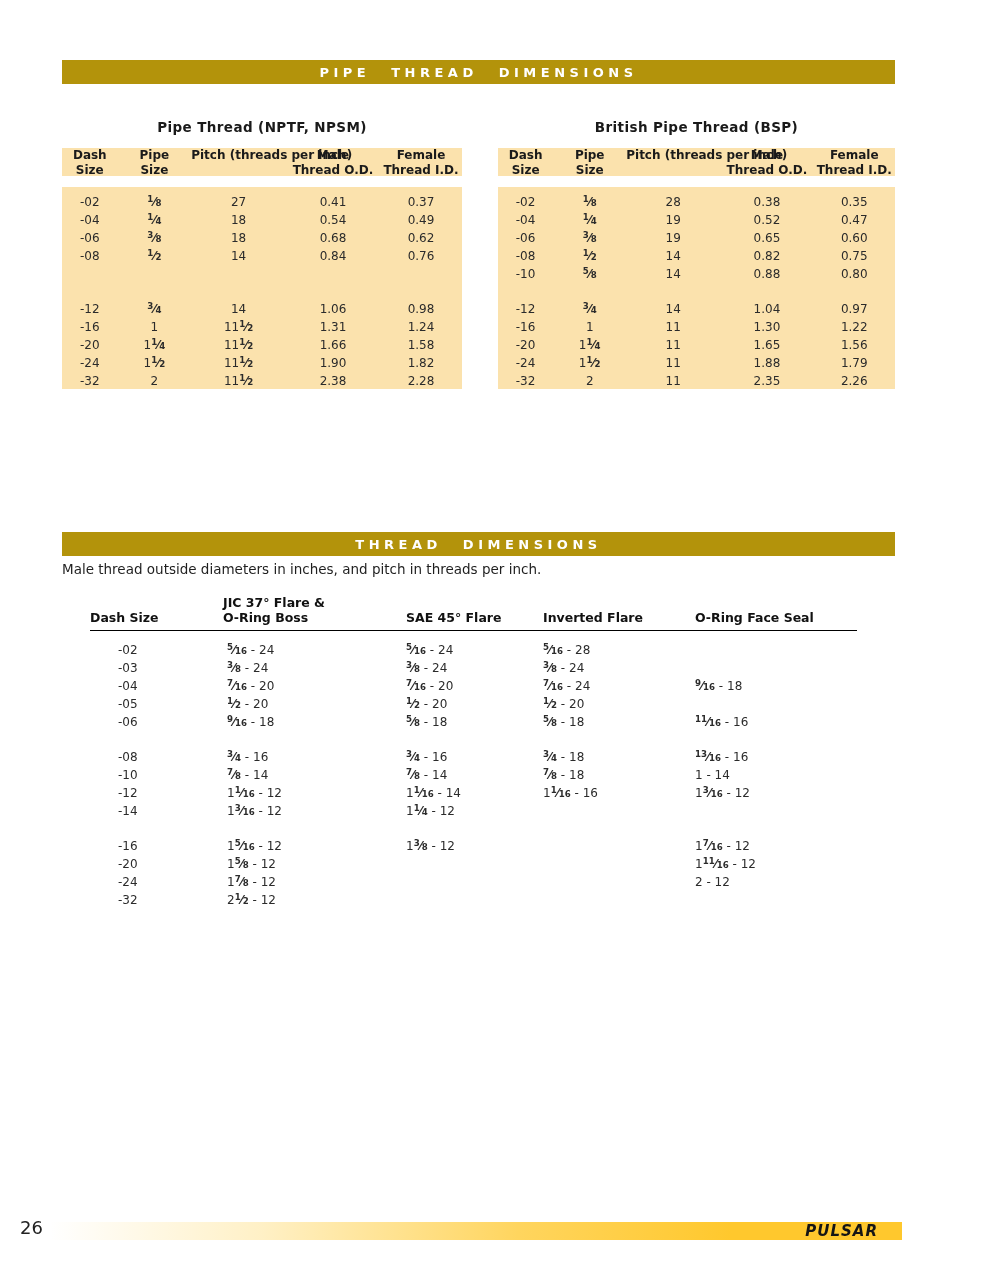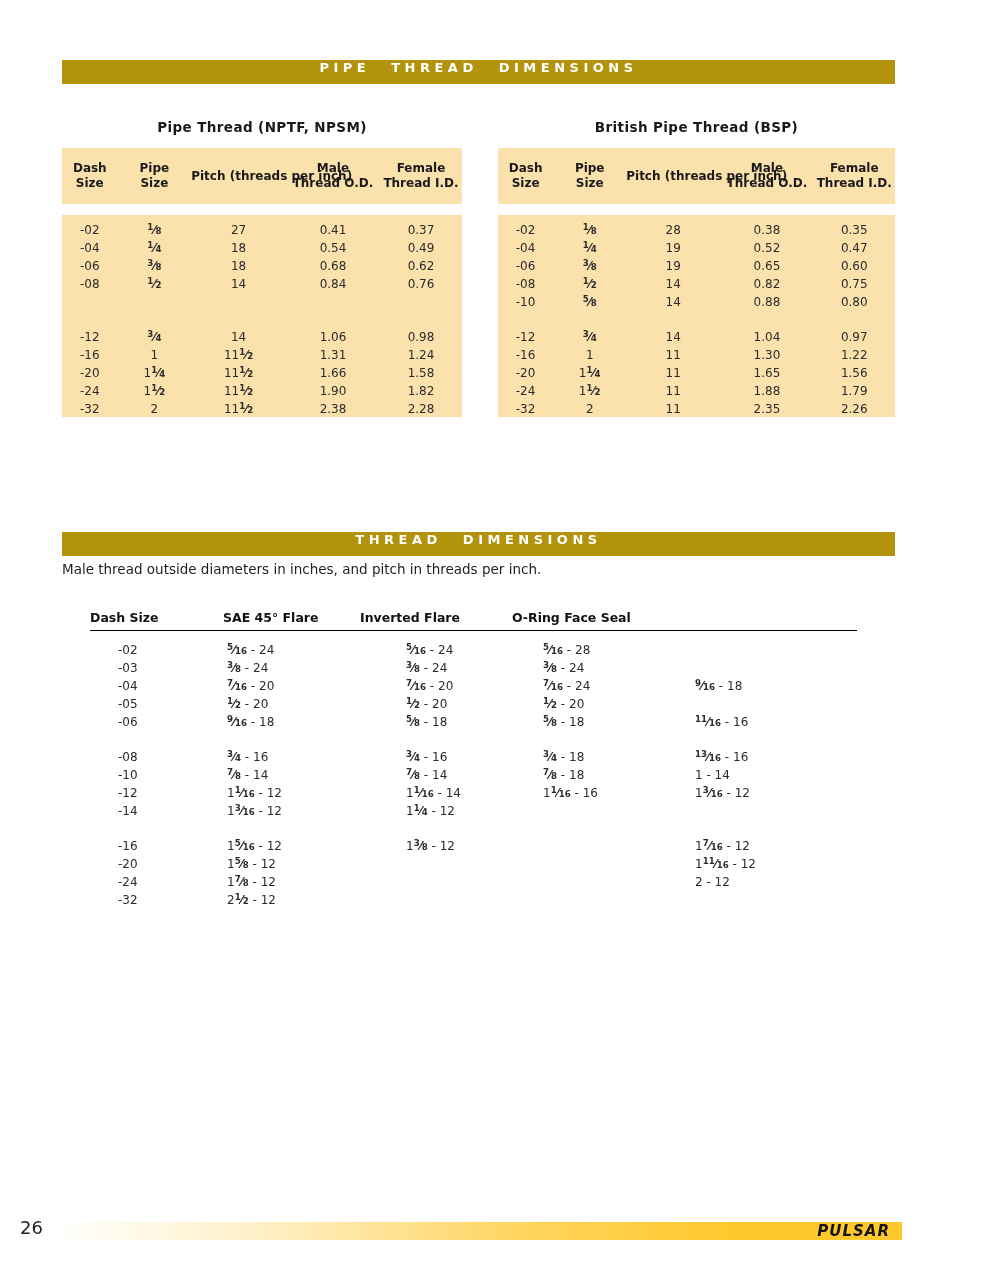--- a/index.html
+++ b/index.html
@@ -4,41 +4,41 @@
 <style>
   html,body{margin:0;padding:0;background:#fff;}
   .page{
     position:relative;width:989px;height:1280px;background:#fff;overflow:hidden;
     font-family:"DejaVu Sans","Liberation Sans",sans-serif;color:#2b2b2b;
   }
   
   .gold-bar{
     position:absolute;left:62px;width:833px;height:24px;
     background:var(--gold,#B3930B);
-    display:flex;justify-content:center;
+    display:flex;align-items:center;justify-content:center;
   }
   #bar1{top:60px}
   #bar2{top:532px}
   .gold-bar .bar-title{
     color:#fff;font-weight:700;font-size:13px;letter-spacing:4.5px;word-spacing:12px;
     white-space:nowrap;
   }
   
   .caption{
     position:absolute;top:119px;font-weight:700;font-size:13.5px;color:#1a1a1a;
     text-align:center;letter-spacing:.4px;
   }
   #cap-nptf{left:62px;width:400px}
   #cap-bsp{left:498px;width:397px}
   
   .pt{position:absolute;top:148px}
   #pt-nptf{left:62px;width:400px}
   #pt-bsp{left:498px;width:397px}
   .pt-head{
-    background:var(--peach,#FBE2AD);height:56px;display:flex;align-items:center;
+    background:var(--peach,#FBE2AD);height:28px;display:flex;
   }
   .pt-head .cell{
     white-space:pre-line;text-align:center;font-weight:700;font-size:12px;
     line-height:15px;color:#1a1a1a;
   }
   .pt-body{
     background:var(--peach,#FBE2AD);margin-top:11px;height:202px;
     padding-top:6px;box-sizing:border-box;
   }
   .pt-row{display:flex;height:18px;line-height:18px;font-size:12px;}
@@ -76,21 +76,21 @@
   .td .t4{flex:1}
   .td-row .t0{padding-left:28px}
   .td-row .t1{padding-left:4px}
   .td .spacer{height:17px}
   
   .page-num{position:absolute;left:20px;top:1217px;font-size:18px;color:#222}
   .footer-bar{
     position:absolute;left:50px;top:1222px;width:852px;height:18px;
     background:linear-gradient(90deg,rgba(255,200,45,0) 0%,rgba(255,228,150,.55) 25%,#ffd55e 55%,var(--fy,#FFC82D) 80%,var(--fy,#FFC82D) 100%);
     display:flex;align-items:flex-end;justify-content:flex-end;
-    padding-right:12px;box-sizing:border-box;
+    padding-right:24px;box-sizing:border-box;
   }
   .logo{
     font-style:italic;font-weight:800;font-size:15px;letter-spacing:1px;color:#151515;
     font-family:"DejaVu Sans","Liberation Sans",sans-serif;
   }
 </style>
 </head>
 <body>
 
 <div class="page">
@@ -273,20 +273,22 @@
 
   <div class="gold-bar" id="bar2">
     <span class="bar-title">THREAD DIMENSIONS</span>
   </div>
 
   <div class="subtitle">Male thread outside diameters in inches, and pitch in threads per inch.</div>
 
   <div class="td" id="td-table">
     <div class="td-head">
         <div class="cell t0">Dash Size</div>
+        <div class="cell t1">JIC 37° Flare &amp;
+O-Ring Boss</div>
         <div class="cell t2">SAE 45° Flare</div>
         <div class="cell t3">Inverted Flare</div>
         <div class="cell t4">O-Ring Face Seal</div>
       </div>
     <div class="td-body">
         <div class="td-row">
           <div class="cell t0">-02</div>
           <div class="cell t1"><span class="fr"><sup>5</sup>⁄<sub>16</sub></span> - 24</div>
           <div class="cell t2"><span class="fr"><sup>5</sup>⁄<sub>16</sub></span> - 24</div>
           <div class="cell t3"><span class="fr"><sup>5</sup>⁄<sub>16</sub></span> - 28</div>

